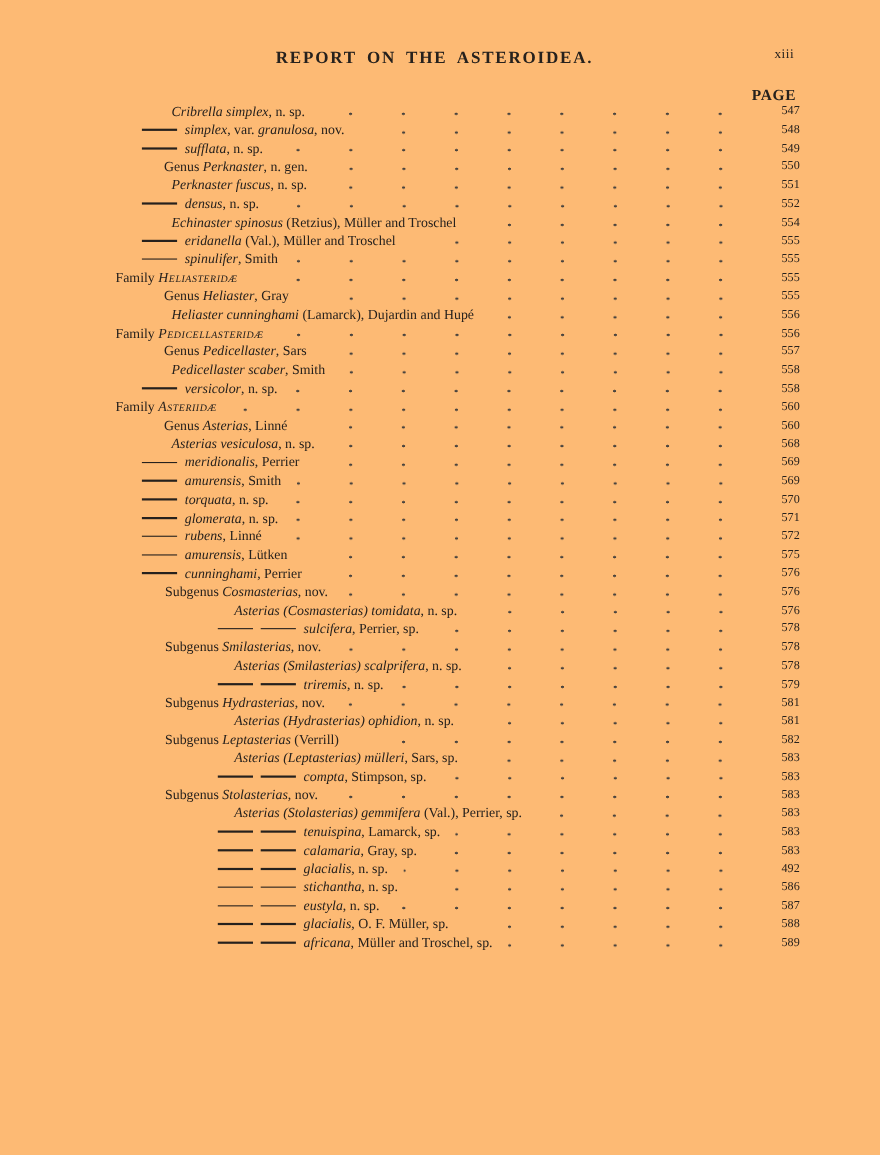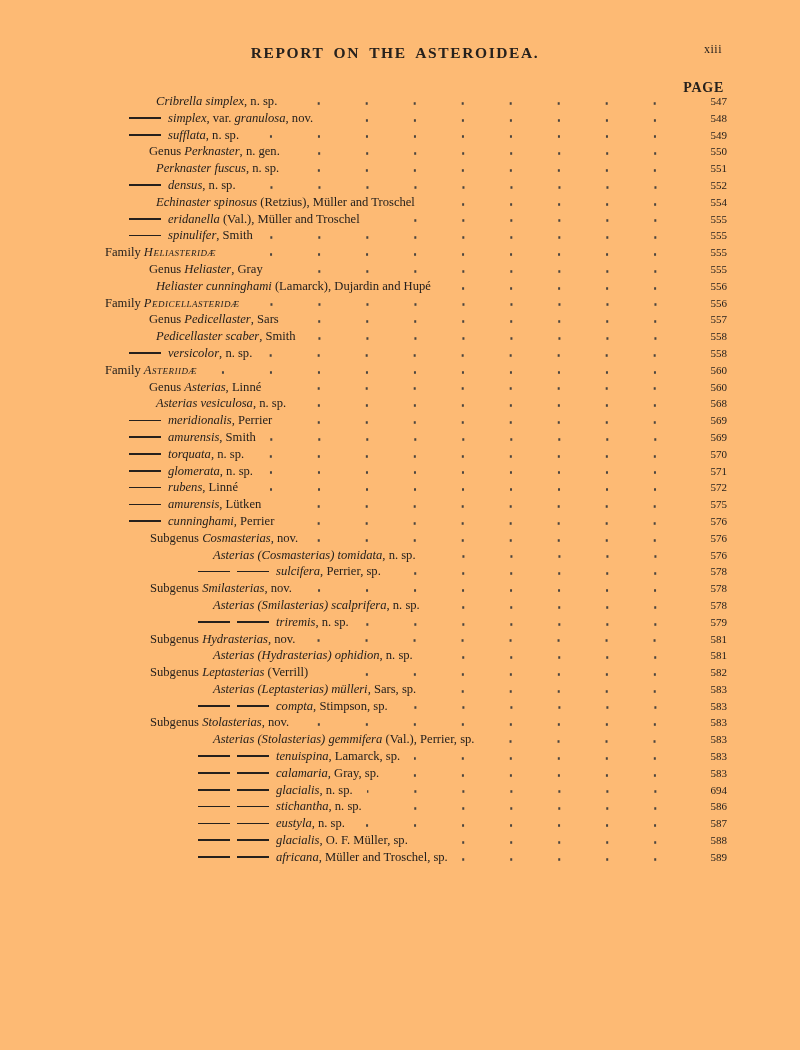--- a/index.html
+++ b/index.html
@@ -274,21 +274,21 @@
         <span class="pg">583</span>
       </div>
       <div class="row subspecies">
         <span class="txt"><span class="dash"></span><span class="dash"></span><span class="i">calamaria</span><span class="r">, Gray, sp.</span></span>
         <span class="leader"></span>
         <span class="pg">583</span>
       </div>
       <div class="row subspecies">
         <span class="txt"><span class="dash"></span><span class="dash"></span><span class="i">glacialis</span><span class="r">, n. sp.</span></span>
         <span class="leader"></span>
-        <span class="pg">694</span>
+        <span class="pg">492</span>
       </div>
       <div class="row subspecies">
         <span class="txt"><span class="dash"></span><span class="dash"></span><span class="i">stichantha</span><span class="r">, n. sp.</span></span>
         <span class="leader"></span>
         <span class="pg">586</span>
       </div>
       <div class="row subspecies">
         <span class="txt"><span class="dash"></span><span class="dash"></span><span class="i">eustyla</span><span class="r">, n. sp.</span></span>
         <span class="leader"></span>
         <span class="pg">587</span>

